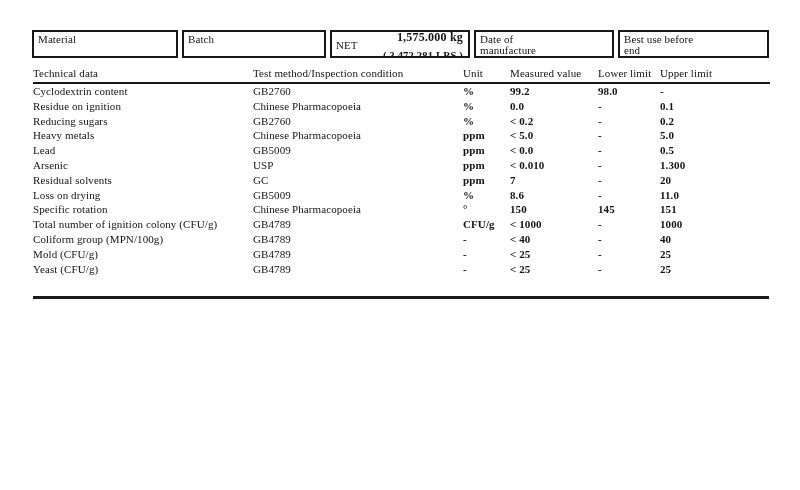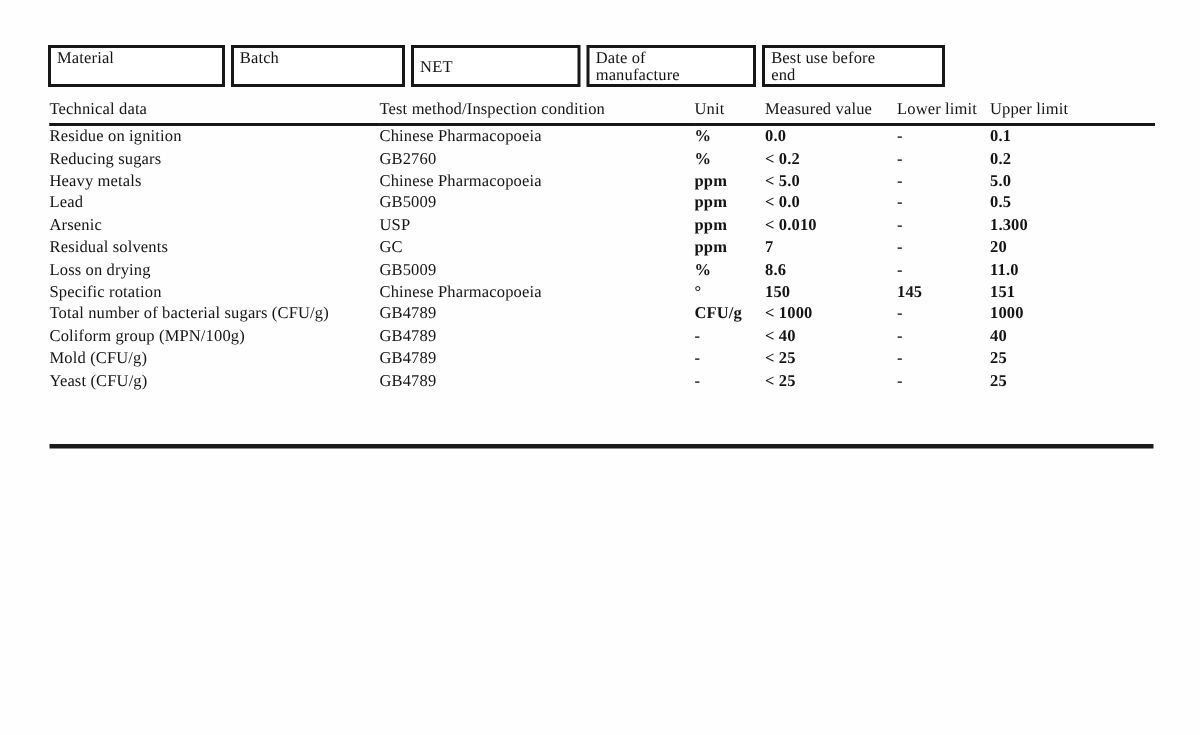--- a/index.html
+++ b/index.html
@@ -9,21 +9,21 @@
     font-family:"Liberation Serif","DejaVu Serif",serif;
     color:#141414;
     -webkit-font-smoothing:antialiased;
     position:relative;
     overflow:hidden;
   }
   .page{position:absolute;left:0;top:0;width:800px;height:490px;background:#fefefe;}
 
   
   .hdr-row{
-    position:absolute;left:32px;top:30px;width:598px;
+    position:absolute;left:32px;top:30px;width:737px;
     display:flex;gap:4px;
   }
   .hbox{
     border:2px solid #171717;
     height:28px;
     box-sizing:border-box;
     background:#fff;
     display:flex;
     align-items:flex-start;
     overflow:hidden;
@@ -98,20 +98,24 @@
       <span class="lab">Material</span>
       <span class="mat-val">60086703</span>
     </div>
 
     <div class="hbox batch">
       <span class="lab">Batch</span>
     </div>
 
     <div class="hbox net">
       <span class="lab">NET</span>
+      <span class="net-val">
+        <span class="net-kg">1,575.000  kg</span><br>
+        <span class="net-lbs">( 3,472.281 LBS )</span>
+      </span>
     </div>
 
     <div class="hbox dom">
       <span class="lab wrap">Date of manufacture</span>
     </div>
 
     <div class="hbox bub">
       <span class="lab wrap">Best use before end</span>
     </div>
 
@@ -132,20 +136,28 @@
           <th>Technical data</th>
           <th>Test method/Inspection condition</th>
           <th>Unit</th>
           <th>Measured value</th>
           <th>Lower limit</th>
           <th>Upper limit</th>
         </tr>
       </thead>
       <tbody>
           <tr>
+            <td class="c0">Cyclodextrin content</td>
+            <td class="c1">GB2760</td>
+            <td class="c2">%</td>
+            <td class="c3">99.2</td>
+            <td class="c4">98.0</td>
+            <td class="c5">-</td>
+          </tr>
+          <tr>
             <td class="c0">Residue on ignition</td>
             <td class="c1">Chinese Pharmacopoeia</td>
             <td class="c2">%</td>
             <td class="c3">0.0</td>
             <td class="c4">-</td>
             <td class="c5">0.1</td>
           </tr>
           <tr>
             <td class="c0">Reducing sugars</td>
             <td class="c1">GB2760</td>
@@ -196,21 +208,21 @@
           </tr>
           <tr>
             <td class="c0">Specific rotation</td>
             <td class="c1">Chinese Pharmacopoeia</td>
             <td class="c2">°</td>
             <td class="c3">150</td>
             <td class="c4">145</td>
             <td class="c5">151</td>
           </tr>
           <tr>
-            <td class="c0">Total number of bacterial sugars (CFU/g)</td>
+            <td class="c0">Total number of ignition colony (CFU/g)</td>
             <td class="c1">GB4789</td>
             <td class="c2">CFU/g</td>
             <td class="c3">&lt; 1000</td>
             <td class="c4">-</td>
             <td class="c5">1000</td>
           </tr>
           <tr>
             <td class="c0">Coliform group (MPN/100g)</td>
             <td class="c1">GB4789</td>
             <td class="c2">-</td>

